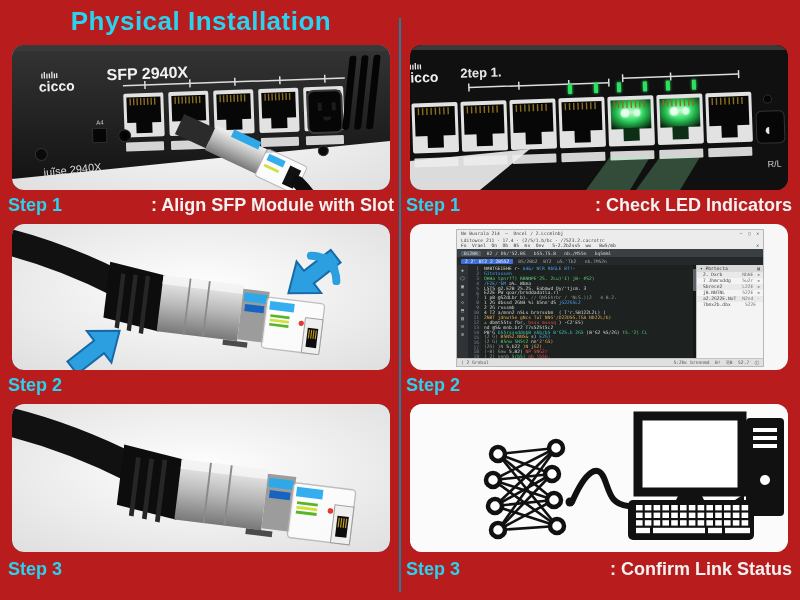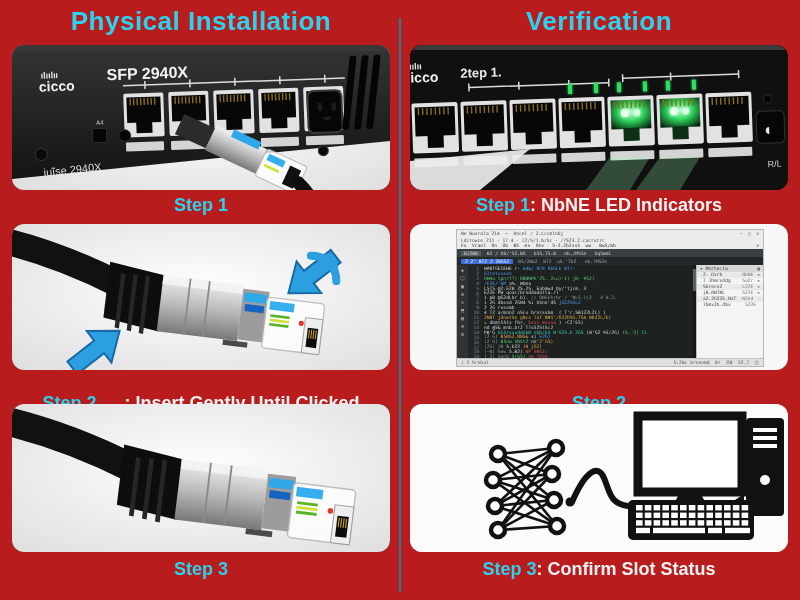--- a/index.html
+++ b/index.html
@@ -5,22 +5,22 @@
   html,body{margin:0;padding:0;background:#000;}
   #stage{position:relative;width:800px;height:600px;background:#b91c1c;overflow:hidden;
          font-family:"Liberation Sans",sans-serif;}
   .col{position:absolute;top:0;width:386px;height:600px;}
   #col-left{left:8px;} #col-right{left:406px;}
   .col-title{position:absolute;top:6px;left:0;width:100%;height:36px;text-align:center;
     font-size:26px;font-weight:bold;letter-spacing:.5px;}
   .panel{position:absolute;left:4px;width:378px;border-radius:12px;overflow:hidden;background:#0a0a0a;}
   .p1{top:45px;height:145px;} .p2{top:224px;height:146px;} .p3{top:404px;height:148px;}
   .caption{position:absolute;left:0;width:100%;height:30px;display:flex;align-items:center;
-    justify-content:center;font-size:18px;font-weight:bold;white-space:pre;}
-  .c1{top:190px;} .c2{top:388px;gap:28px;} .c3{top:554px;}
+    justify-content:space-between;font-size:18px;font-weight:bold;white-space:pre;}
+  .c1{top:190px;} .c2{top:370px;gap:28px;} .c3{top:554px;}
   .cap-rest{color:#f2f2f2;}
   #divider{position:absolute;left:399px;top:18px;width:2px;height:574px;}
   svg{display:block;}
   svg text{font-family:"Liberation Sans",sans-serif;}
   .svgb{font-weight:bold;}
   
   .p2.white{background:#f7f7f7;}
   .p3.white{background:#f7f7f7;}
   #editor-win{position:absolute;left:46px;top:5px;width:306px;height:136px;background:#ececec;
     border:1px solid #b8b8b8;font-family:"DejaVu Sans Mono",monospace;font-size:4.6px;color:#444;
@@ -235,49 +235,48 @@
           <rect x="52" y="-17" width="30" height="8" fill="#2fa8e8"></rect>
           <rect x="90" y="-14" width="44" height="30" rx="3" fill="#ffffff" opacity=".8" stroke="#aaa"></rect>
           <rect x="94" y="-10" width="18" height="7" fill="#35aef0"></rect>
           <rect x="94" y="1" width="16" height="3" fill="#cfe23a"></rect>
           <rect x="118" y="-8" width="12" height="20" fill="#111"></rect>
           <path d="M132,4 C160,14 175,30 185,54" stroke="#0d0d0d" stroke-width="13" fill="none" stroke-linecap="round"></path>
         </g>
       </svg>
     </div>
     <div class="caption c1">
-      <span class="cap-step" style="color: rgb(41, 211, 240);">Step 1</span>
+      <span class="cap-step" style="color: rgb(41, 211, 240);">Step 1</span><span class="cap-rest">: Align SFP Module with Slot</span>
     </div>
 
     <div class="panel p2">
       <svg width="378" height="146" viewBox="0 0 378 146">
         <rect width="378" height="146" fill="url(#panelwhite)"></rect>
         <use href="#sfpmod" transform="translate(48,28) rotate(7) scale(0.88)"></use>
         <use href="#bluearw" transform="translate(48,128) rotate(-38)"></use>
         <use href="#bluearw" transform="translate(336,48) rotate(142)"></use>
         <use href="#wifi" transform="translate(318,38) rotate(45)"></use>
       </svg>
     </div>
     <div class="caption c2">
-      <span class="cap-step" style="color: rgb(41, 211, 240);">Step 2</span><span class="cap-rest">: Insert Gently Until Clicked</span>
+      <span class="cap-step" style="color: rgb(41, 211, 240);">Step 2</span>
     </div>
 
     <div class="panel p3">
       <svg width="378" height="148" viewBox="0 0 378 148">
         <rect width="378" height="148" fill="url(#panelwhite)"></rect>
         <use href="#sfpmod" transform="translate(58,30) rotate(7) scale(0.95)"></use>
       </svg>
     </div>
     <div class="caption c3">
       <span class="cap-step" style="color: rgb(41, 211, 240);">Step 3</span>
     </div>
   </div>
 
   <div class="col" id="col-right">
-    <div class="col-title" style="color: rgb(41, 211, 240);">Verification</div>
 
     <div class="panel p1">
       <svg width="378" height="145" viewBox="0 0 378 145">
         <rect width="378" height="145" fill="#101010"></rect>
         <rect x="0" y="0" width="378" height="5" fill="#3a3a3a"></rect>
         <g transform="rotate(-2 189 72)">
           <text x="-4" y="18" font-size="9" class="svgb" fill="#e8e8e8">ılıılıı</text>
           <text x="-6" y="31" font-size="14" class="svgb" fill="#f0f0f0">cicco</text>
           <text x="52" y="28" font-size="13" class="svgb" fill="#e8e8e8">2tep 1.</text>
           <path d="M60,38 H200 M214,34 H330" stroke="#dddddd" stroke-width="1.5" fill="none"></path>
@@ -403,21 +402,21 @@
           <rect x="346" y="72" width="28" height="32" rx="5" fill="#060606" stroke="#333"></rect>
           <text x="352" y="96" font-size="16" fill="#e8e8e8">◖</text>
           <text x="356" y="128" font-size="9" fill="#cfcfcf">R/L</text>
         </g>
         <polygon points="0,116 120,104 70,145 0,145" fill="#ededed" opacity=".92"></polygon>
         <polygon points="200,112 176,145 220,145 240,112" fill="#96ffb4" opacity=".25"></polygon>
         <polygon points="250,112 226,145 270,145 290,112" fill="#96ffb4" opacity=".25"></polygon>
       </svg>
     </div>
     <div class="caption c1">
-      <span class="cap-step" style="color: rgb(41, 211, 240);">Step 1</span><span class="cap-rest">: NbNE LED Indicators</span>
+      <span class="cap-step" style="color: rgb(41, 211, 240);">Step 1</span><span class="cap-rest">: Check LED Indicators</span>
     </div>
 
     <div class="panel p2 white">
       <div id="editor-win">
         <div class="trow"><span>Ne Busrala 214  —  Dncel / 2.Lccmlnbj</span><span>–  ▢  ✕</span></div>
         <div class="trow"><span>Lditowce 211 · 17.4 · (2/5/1.b/bc · /7523.2.cacrotrc</span></div>
         <div class="menurow"><span>Fo  Vrael  On  Ob  B5  ms  Oev   5-2.2b2ss5  ww   Bw5/mb</span><span>✕</span></div>
         <div class="tb1"><span class="chip">Bi2WR</span><span>B2 / Db/'52.BG   b55.T5.B   nb./M55n   bq5mml</span></div>
         <div class="tb2"><span class="bluechip">2 2' BT2 2 2B552</span><span>B5/2Bb2  BT2  u5.'Tb2   nb.7M52n</span></div>
         <div id="editor-main">
@@ -567,16 +566,16 @@
               <rect x="331.6" y="116.2" width="6.6" height="5.4" fill="#fff"></rect>
               <rect x="226" y="123.8" width="14" height="5.4" fill="#fff"></rect>
       <rect x="243" y="123.8" width="52" height="5.4" fill="#fff"></rect>
       <rect x="298" y="123.8" width="14" height="5.4" fill="#fff"></rect>
       <rect x="315" y="123.8" width="25" height="5.4" fill="#fff"></rect>
             </g>
         </g>
       </svg>
     </div>
     <div class="caption c3">
-      <span class="cap-step" style="color: rgb(41, 211, 240);">Step 3</span><span class="cap-rest">: Confirm Slot Status</span>
+      <span class="cap-step" style="color: rgb(41, 211, 240);">Step 3</span><span class="cap-rest">: Confirm Link Status</span>
     </div>
   </div>
 </div>
 
 </body></html>

